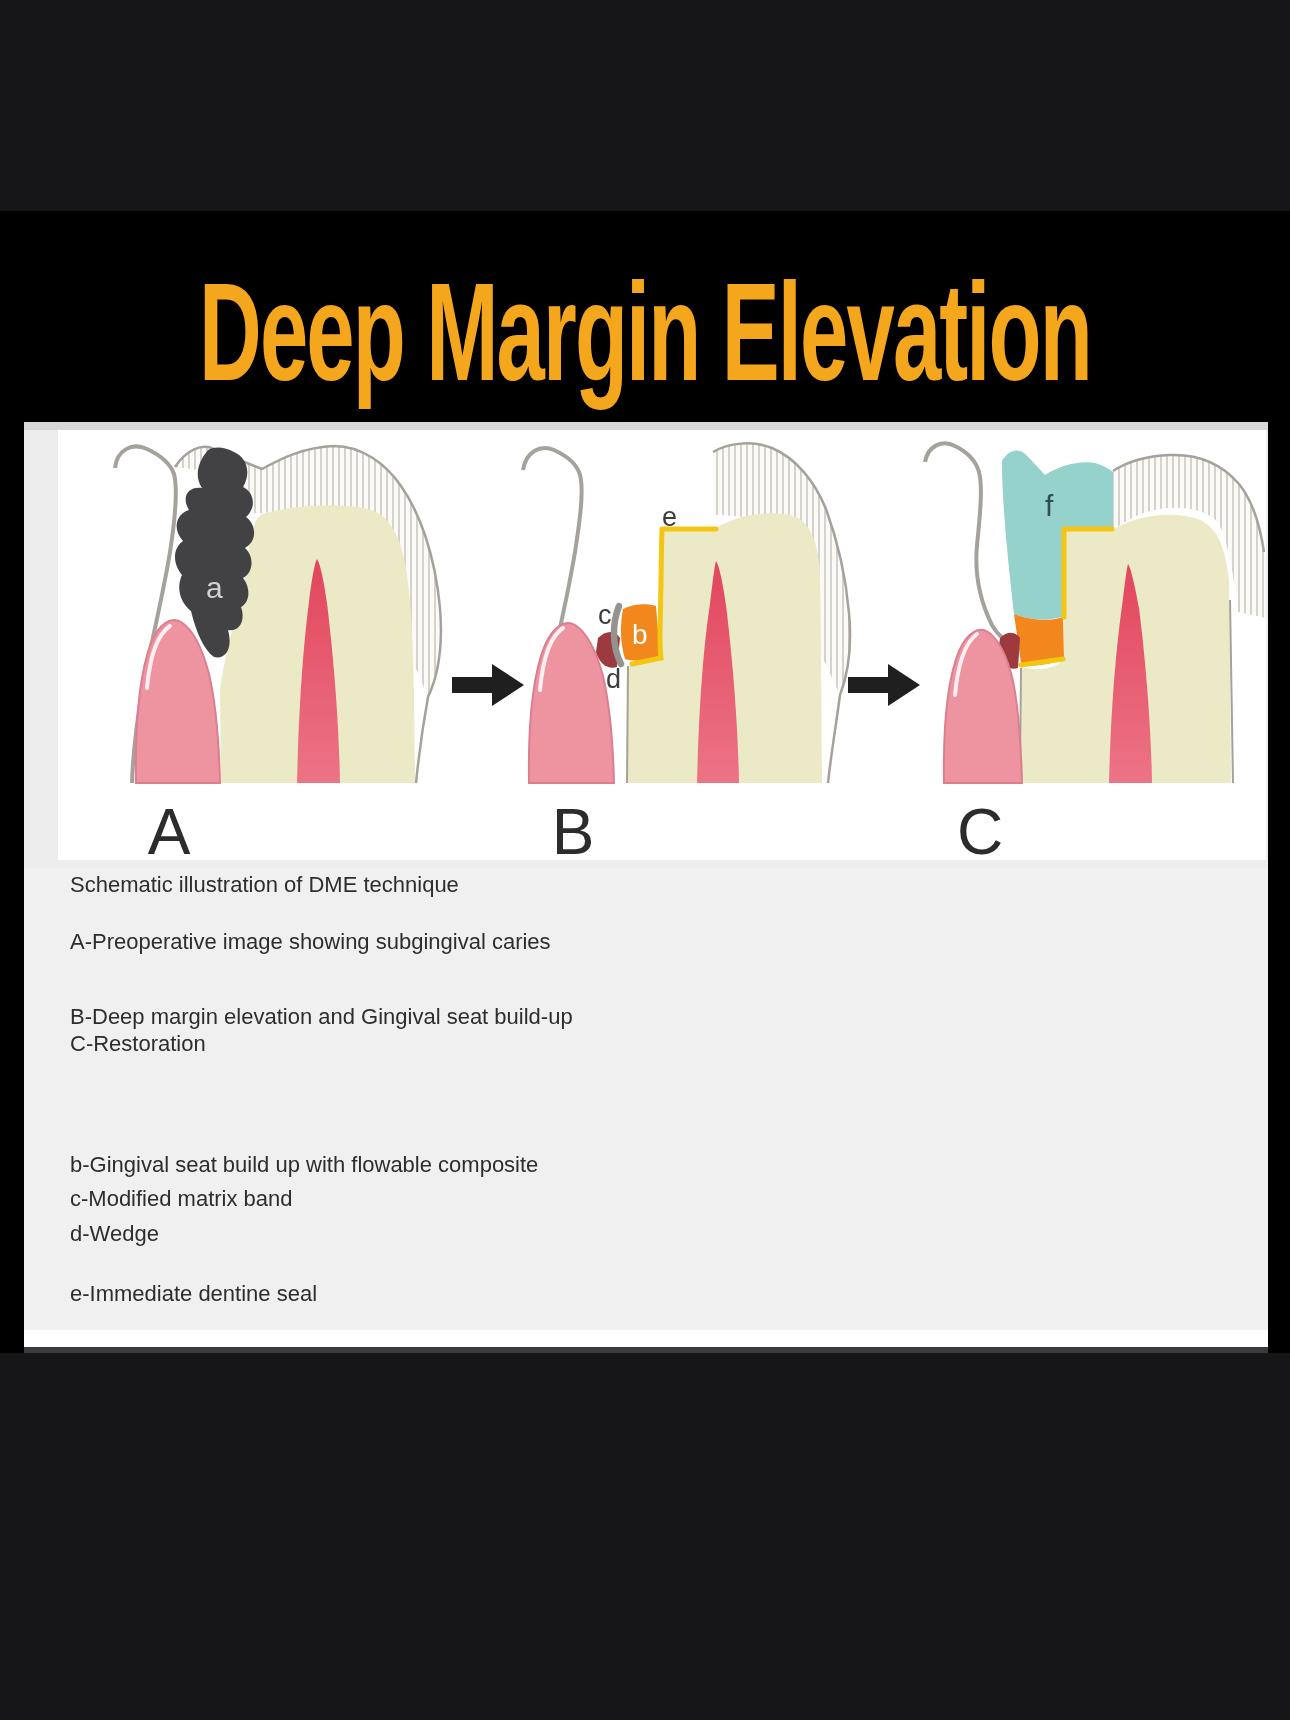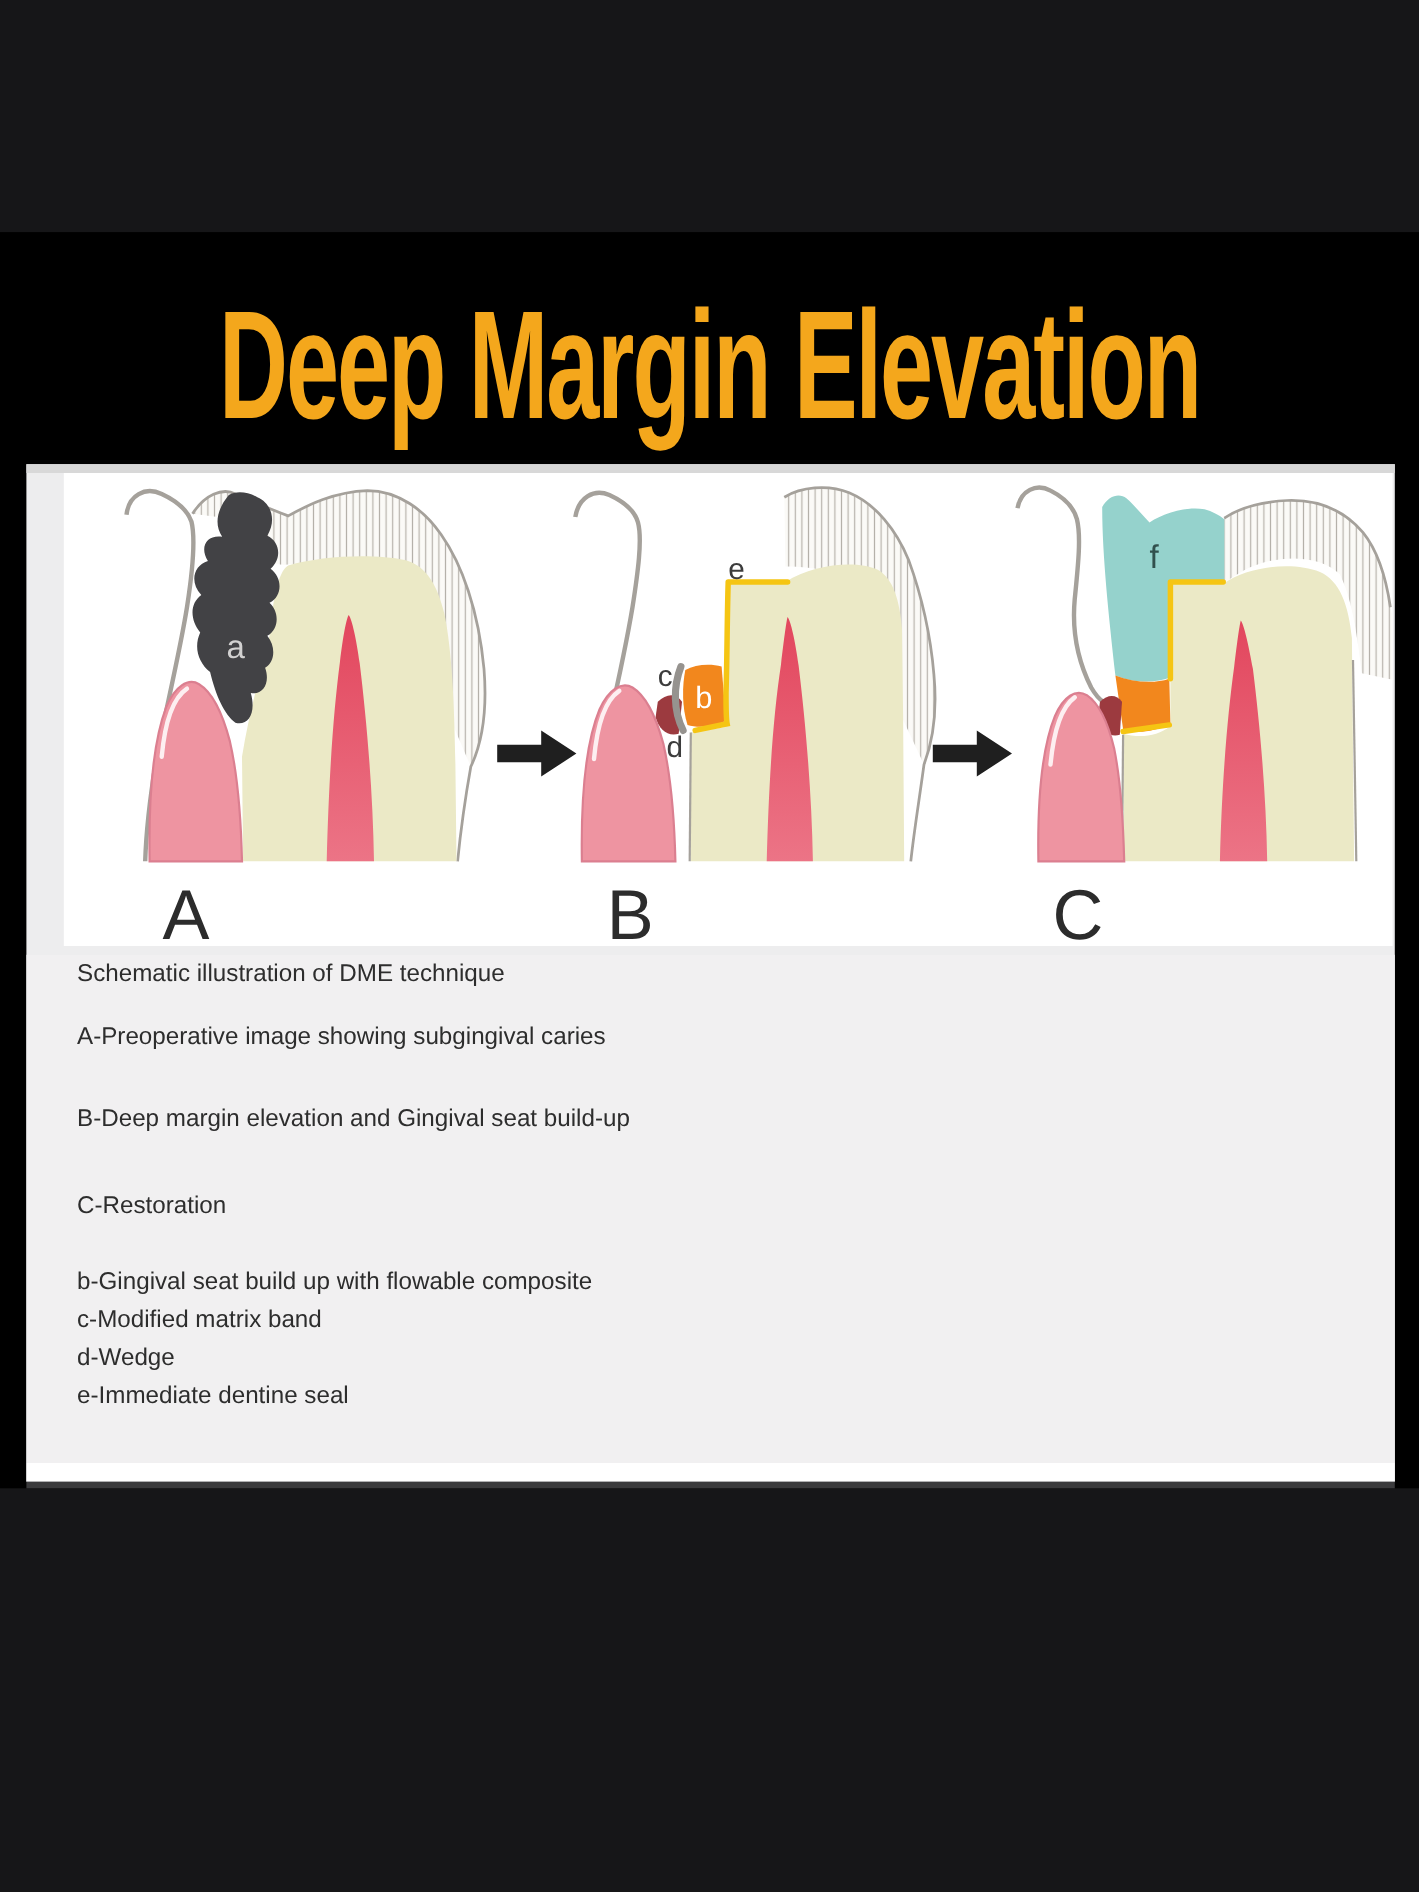--- a/index.html
+++ b/index.html
@@ -105,20 +105,20 @@
     </g>
   </svg>
 
   <div class="panel-letter" style="left:169px">A</div>
   <div class="panel-letter" style="left:573px">B</div>
   <div class="panel-letter" style="left:980px">C</div>
 
   <div class="cap-line" style="top:868px">Schematic illustration of DME technique</div>
   <div class="cap-line" style="top:1000px">B-Deep margin elevation and Gingival seat build-up</div>
   <div class="cap-line" style="top:925px">A-Preoperative image showing subgingival caries</div>
-  <div class="cap-line" style="top:1079px">C-Restoration</div>
+  <div class="cap-line" style="top:1027px">C-Restoration</div>
   <div class="cap-line" style="top:1182px">c-Modified matrix band</div>
   <div class="cap-line" style="top:1148px">b-Gingival seat build up with flowable composite</div>
   <div class="cap-line" style="top:1217px">d-Wedge</div>
-  <div class="cap-line" style="top:1251px">e-Immediate dentine seal</div>
+  <div class="cap-line" style="top:1277px">e-Immediate dentine seal</div>
 
   <div id="divider-band"></div>
 </div>
 
 </body></html>

